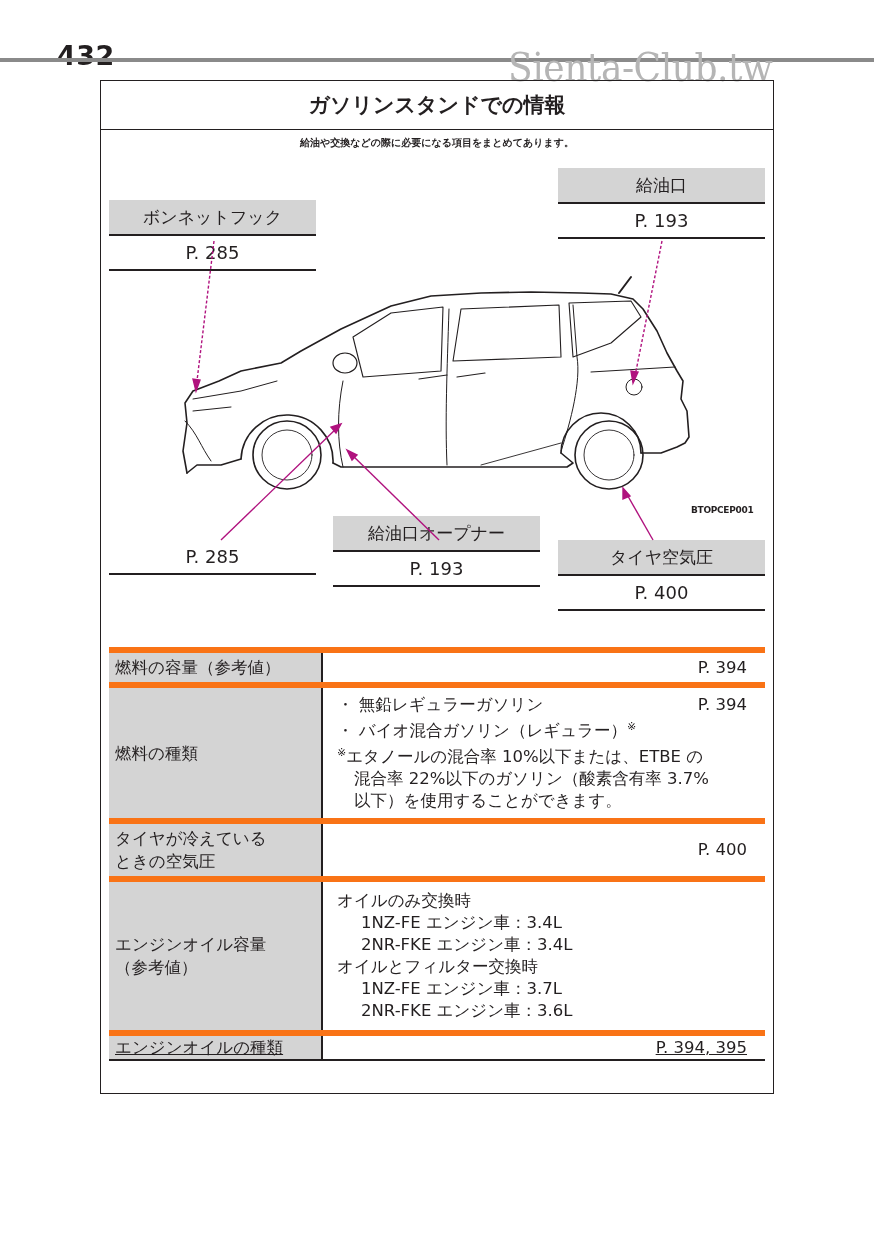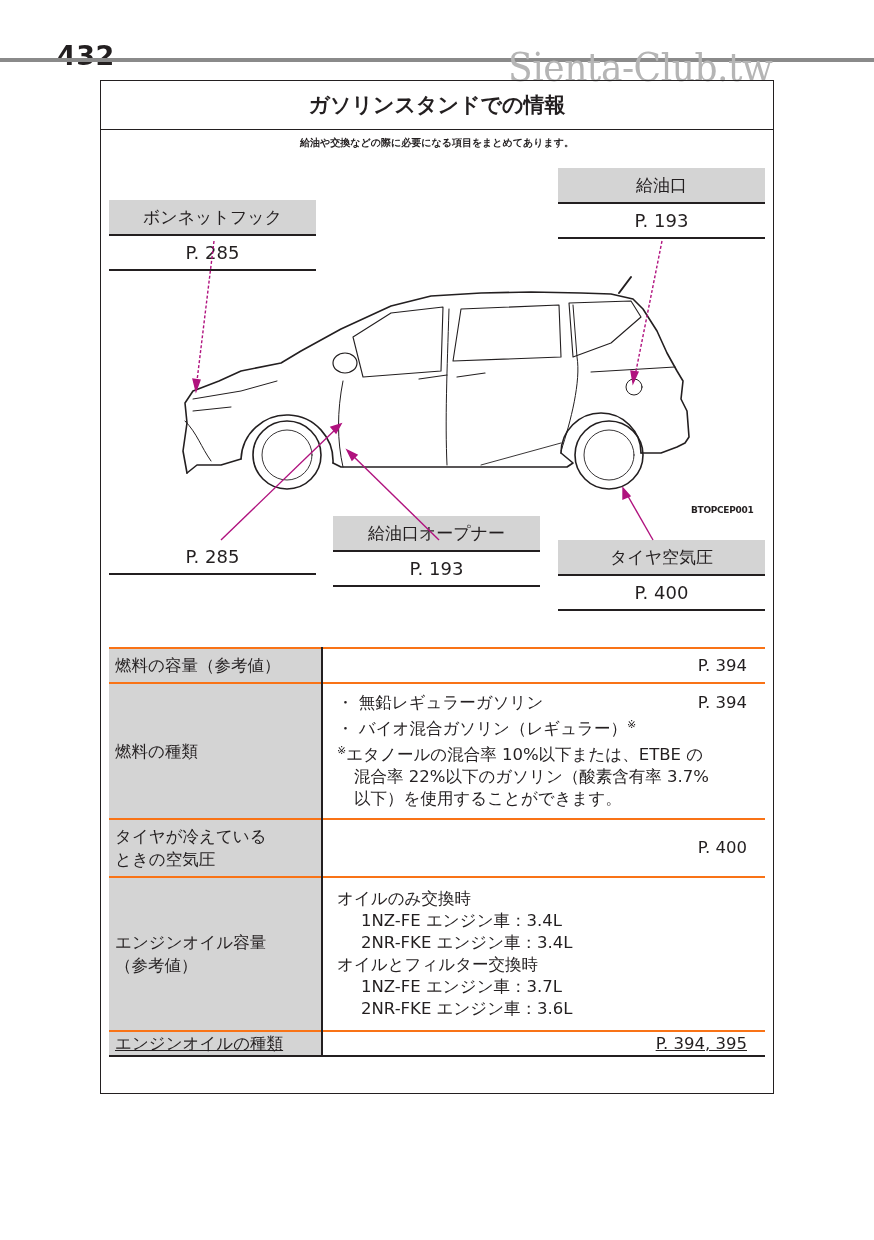--- a/index.html
+++ b/index.html
@@ -15,21 +15,21 @@
   .subtitle { position:absolute; left:0; top:49px; width:672px; height:26px;
               display:flex; align-items:center; justify-content:center; font-size:10px; font-weight:bold; }
   .callout { position:absolute; width:207px; }
   .callout .lbl { height:34px; background:#d4d4d4; border-bottom:2px solid #231f20;
                   display:flex; align-items:center; justify-content:center; font-size:17px; }
   .callout .pg { height:33px; border-bottom:2px solid #231f20;
                  display:flex; align-items:center; justify-content:center; font-size:18px; }
   .diagram { position:absolute; left:0; top:0; }
   .code { position:absolute; left:590px; top:424px; font-size:9px; font-weight:bold; letter-spacing:-0.3px; }
   table.spec { position:absolute; left:8px; top:566px; width:656px; border-collapse:collapse; font-size:16.5px; }
-  table.spec td { border-top:2px solid #f97316; vertical-align:middle; padding:0; }
+  table.spec td { border-top:6px solid #f97316; vertical-align:middle; padding:0; }
   table.spec tr:last-child td { border-bottom:2px solid #231f20; }
   table.spec td.k { width:206px; background:#d4d4d4; border-right:2px solid #231f20; padding-left:6px; line-height:23px; }
   table.spec td.v { padding:0 18px 0 14px; line-height:22px; }
   .r { text-align:right; }
   .line { display:flex; justify-content:space-between; }
   .ind { padding-left:24px; }
   .ind2 { padding-left:17px; }
   sup { font-size:11px; vertical-align:6px; }
 </style>
 </head>

